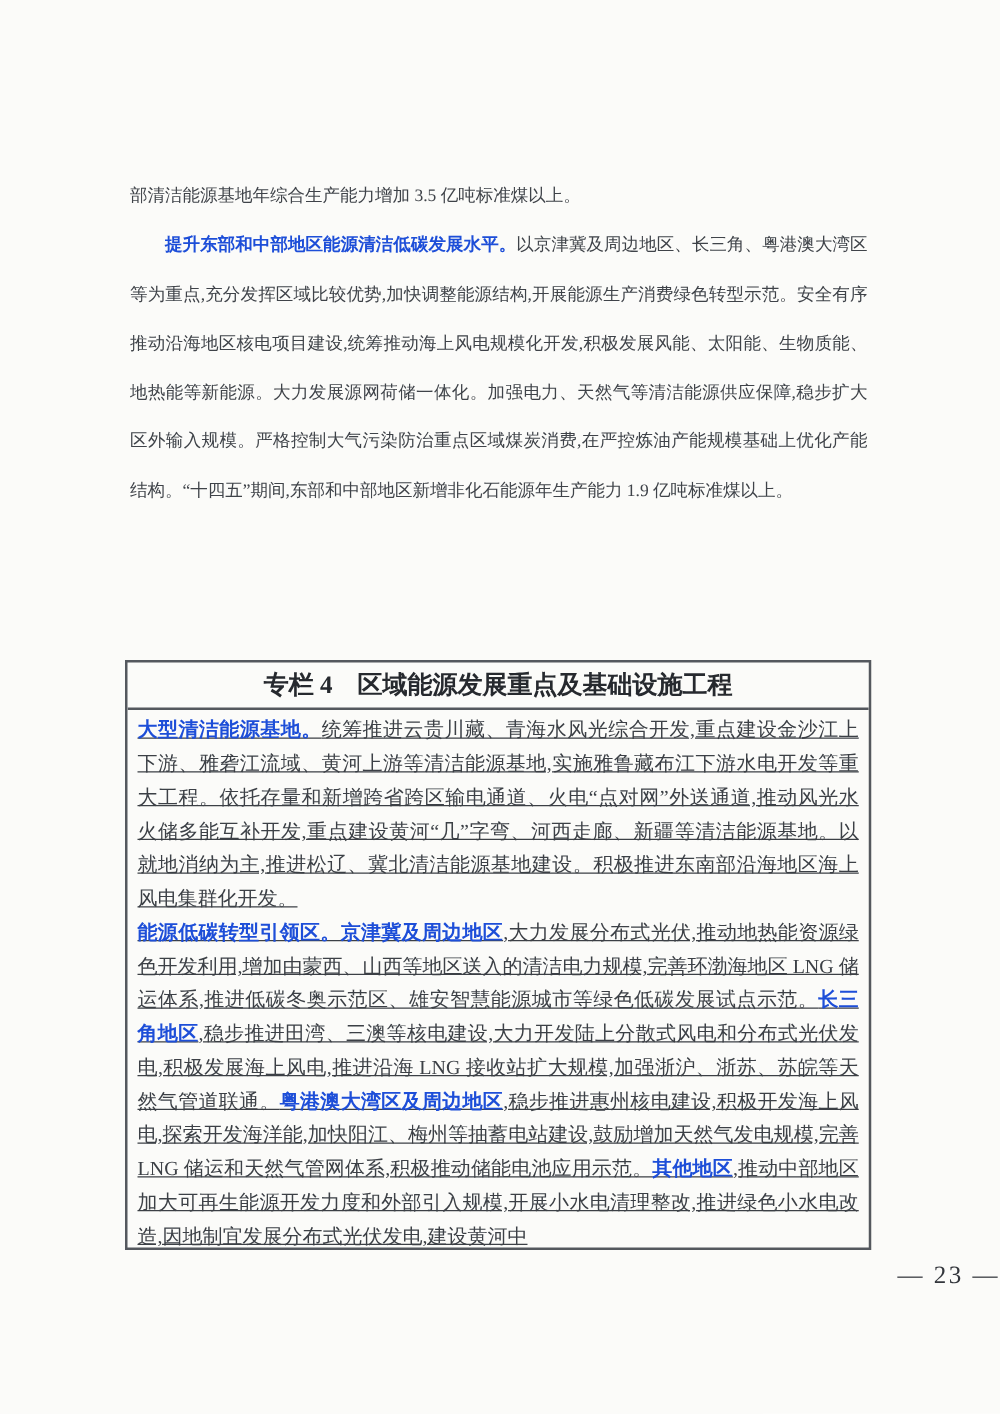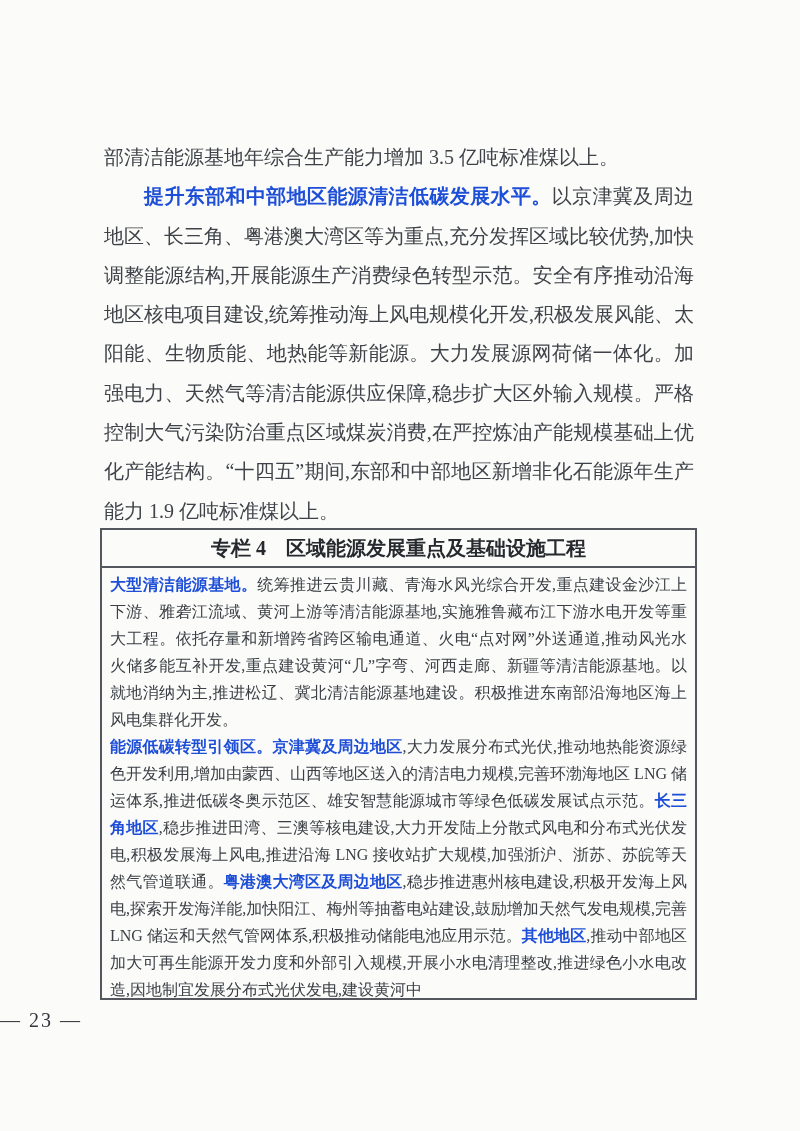--- a/index.html
+++ b/index.html
@@ -13,21 +13,21 @@
     width: 800px; height: 1131px;
     background: #fbfbf9;
     overflow: hidden;
     color: #3f4349;
   }
   
   .body-text {
     position: absolute;
     left: 104px; top: 138px;
     width: 590px;
-    font-size: 20px;
+    font-size: 14px;
     line-height: 39.3px;
     text-align: justify;
     text-justify: inter-character;
     color: #3f4349;
   }
   .body-text p { margin: 0; }
   .para.indent { text-indent: 2em; }
   .seg-bold { font-weight: bold; color: #1d4ed8; }
   
   .column-box {
@@ -47,28 +47,29 @@
     color: #26292e;
     border-bottom: 2px solid #54585e;
   }
   .column-box-body {
     padding: 3px 8px 0 8px;
     font-size: 16px;
     line-height: 27px;
     text-align: justify;
     text-justify: inter-character;
     color: #3c4046;
+    text-decoration: underline;
   }
   .column-box-body p { margin: 0; }
   
   .page-number {
     position: absolute;
     left: 0; top: 1008px;
     width: 100%;
-    text-align: left;
+    text-align: right;
     font-size: 20px;
     line-height: 24px;
     color: #33363c;
     letter-spacing: 2px;
   }
 </style>
 </head>
 <body>
 
 <div class="page">

